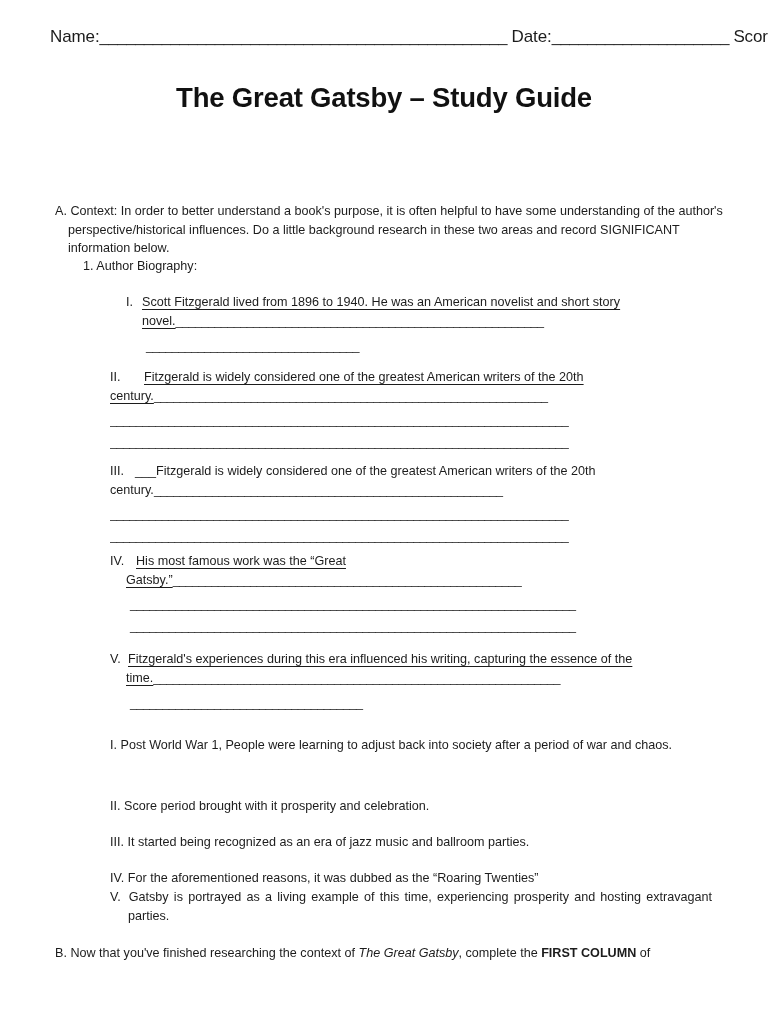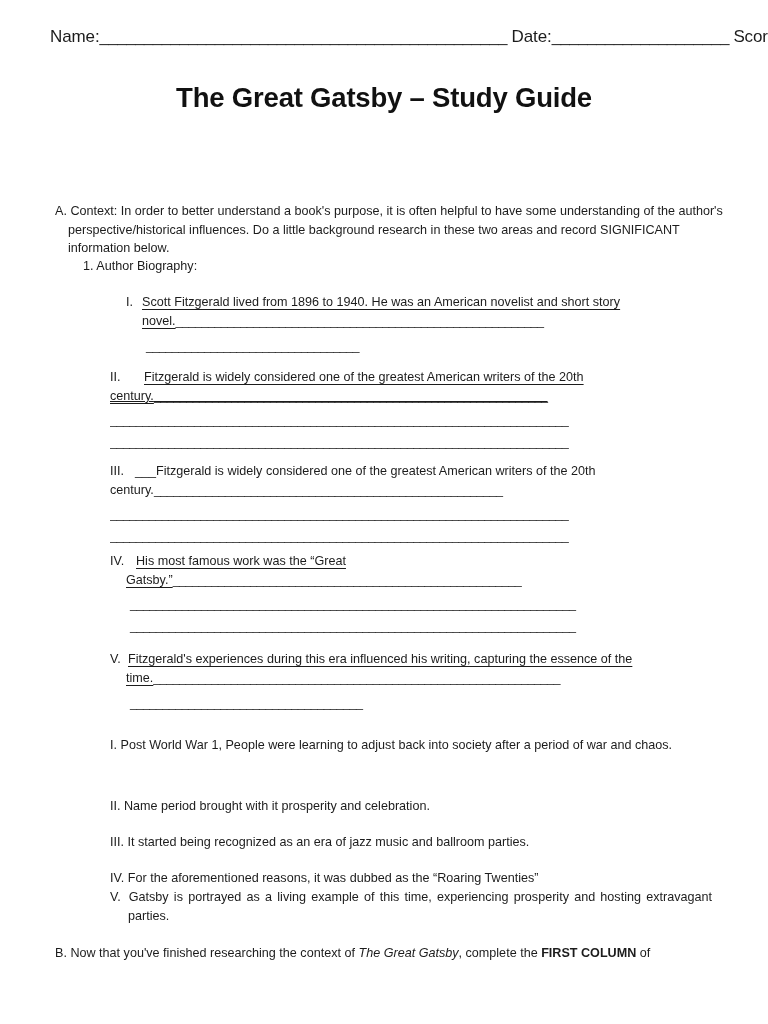--- a/index.html
+++ b/index.html
@@ -184,21 +184,21 @@
     <div style="padding-left:16px; white-space:nowrap; overflow:hidden;">
       <span class="u">novel.</span><span class="rule">_________________________________________________________</span>
     </div>
     <div class="rule-row" style="padding-left:20px; margin-top:6px;">_________________________________</div>
   </div>
 
   <div class="answer" style="left:110px; top:368px; width:584px;">
     <div style="white-space:nowrap; overflow:hidden;">
       <span class="num" style="width:22px;">II.</span><span class="u" style="margin-left:12px;">Fitzgerald is widely considered one of the greatest American writers of the 20th</span>
     </div>
-    <div style="white-space:nowrap; overflow:hidden;text-decoration:underline;">
+    <div style="white-space:nowrap; overflow:hidden;">
       <span class="u">century.</span><span class="rule">_____________________________________________________________</span>
     </div>
     <div class="rule-row" style="margin-top:5px;">_______________________________________________________________________</div>
     <div class="rule-row" style="margin-top:4px;">_______________________________________________________________________</div>
   </div>
 
   <div class="answer" style="left:110px; top:462px; width:584px;">
     <div style="white-space:nowrap; overflow:hidden;">
       <span class="num" style="width:25px;">III.</span><span>___Fitzgerald is widely considered one of the greatest American writers of the 20th</span>
     </div>
@@ -231,21 +231,21 @@
   </div>
 
 
   <div class="social-item hang" style="left:110px; top:736px;">
     <span>I.</span>
     <span>Post World War 1, People were learning to adjust back into society after a period of war and chaos.</span>
   </div>
 
   <div class="social-item hang" style="left:110px; top:797px;">
     <span>II.</span>
-    <span>Name period brought with it prosperity and celebration.</span>
+    <span>Score period brought with it prosperity and celebration.</span>
   </div>
 
   <div class="social-item hang" style="left:110px; top:833px;">
     <span>III.</span>
     <span>It started being recognized as an era of jazz music and ballroom parties.</span>
   </div>
 
   <div class="social-item justify" style="left:110px; top:888px; width:584px; text-indent:-18px; padding-left:18px;">
     <span style="margin-right:8px;">V.</span><span>Gatsby is portrayed as a living example of this time, experiencing prosperity and hosting extravagant parties.</span>
   </div>

